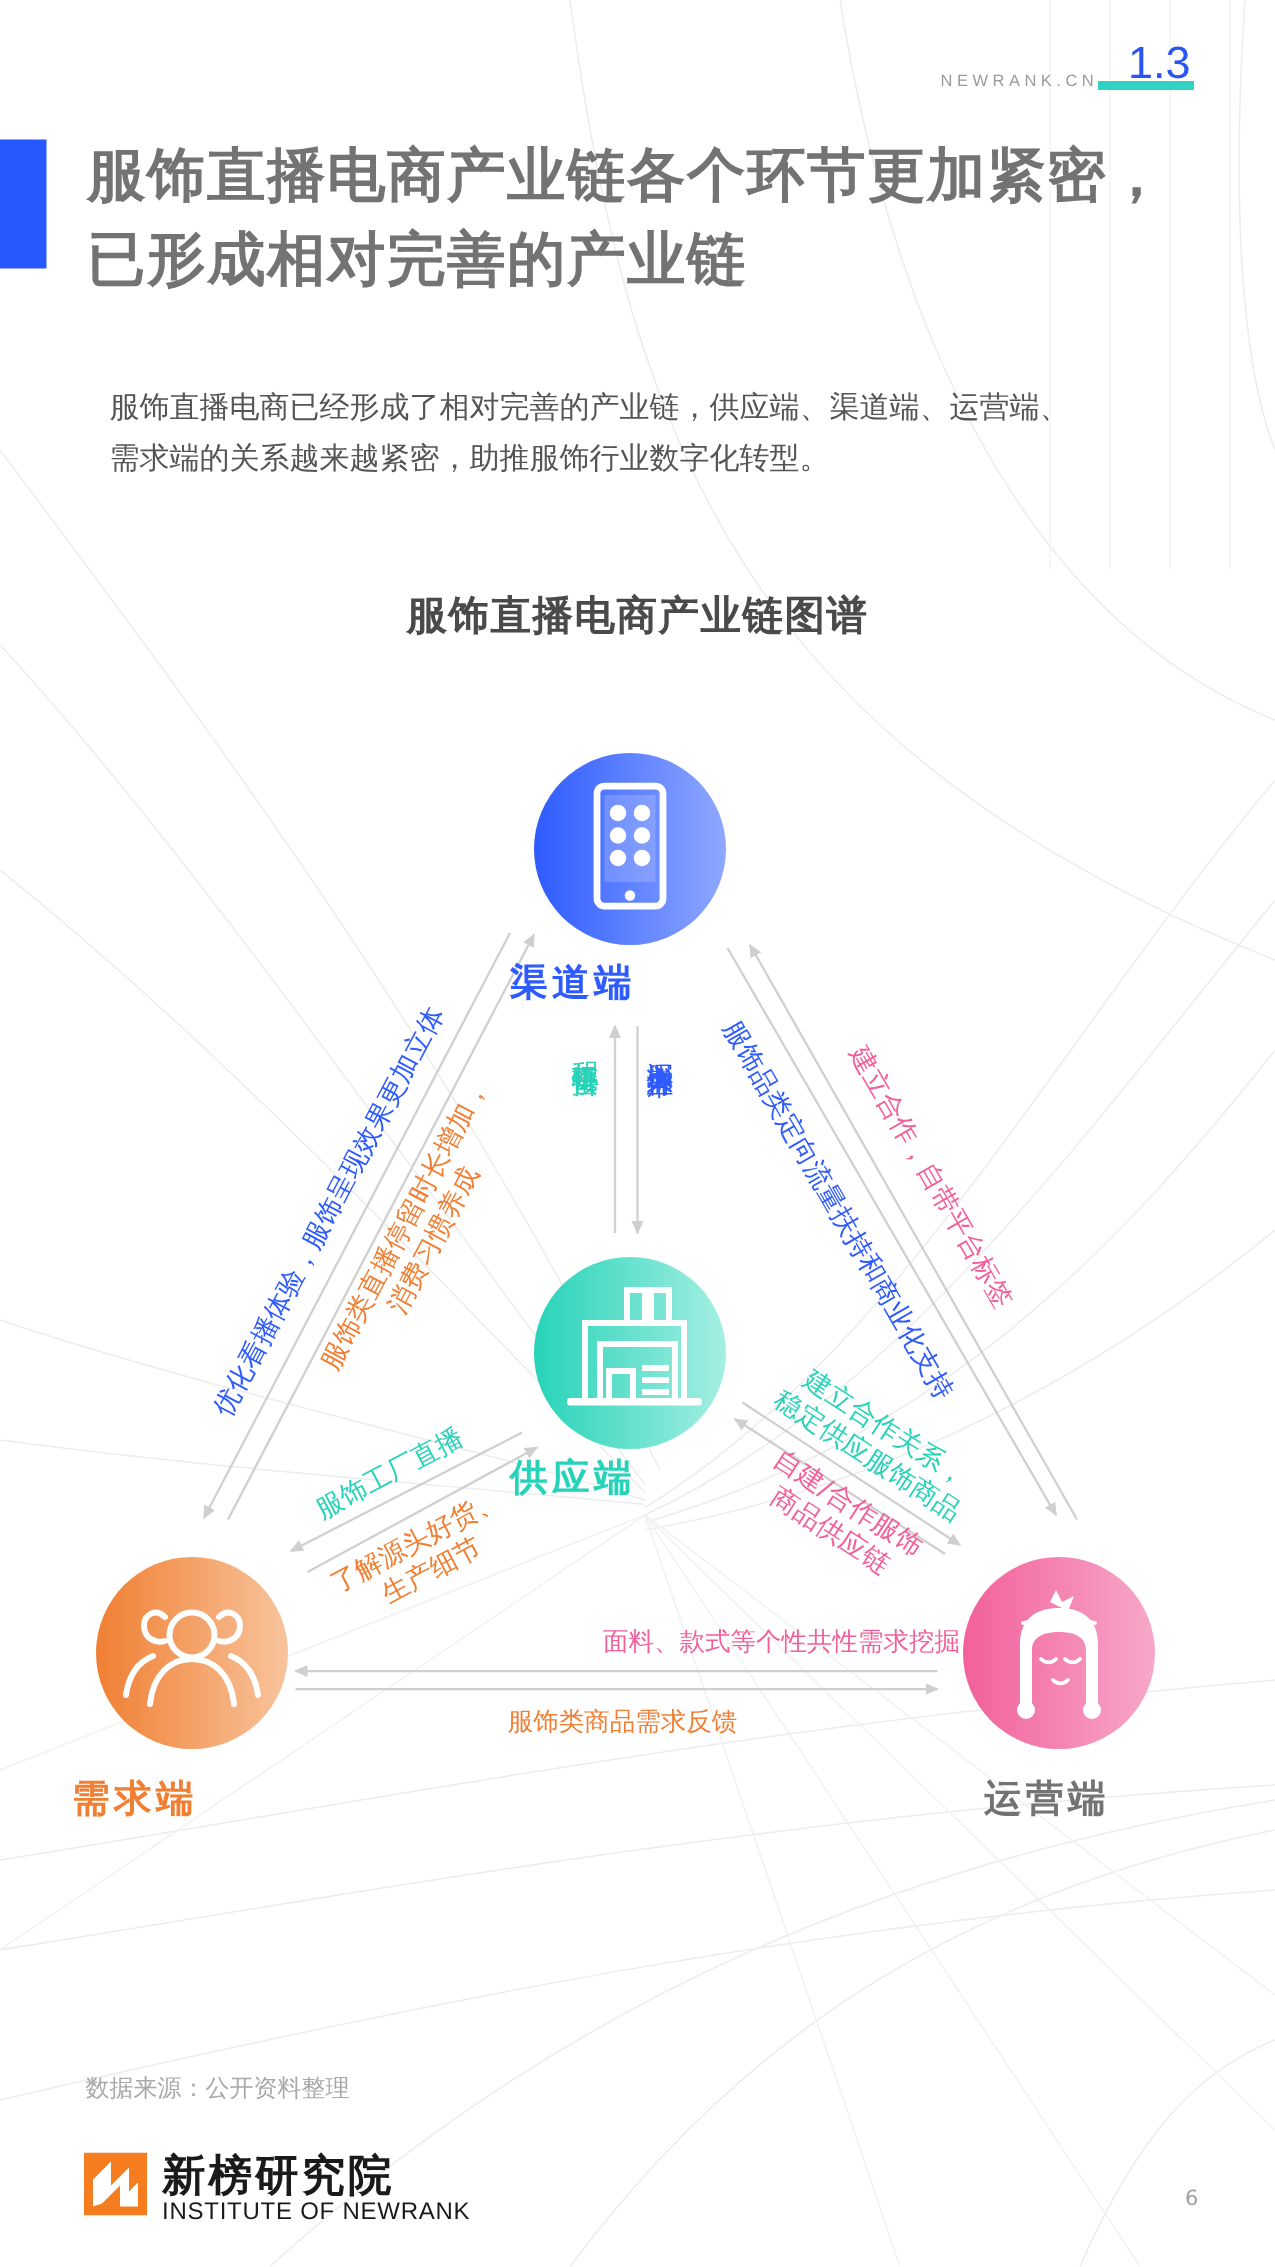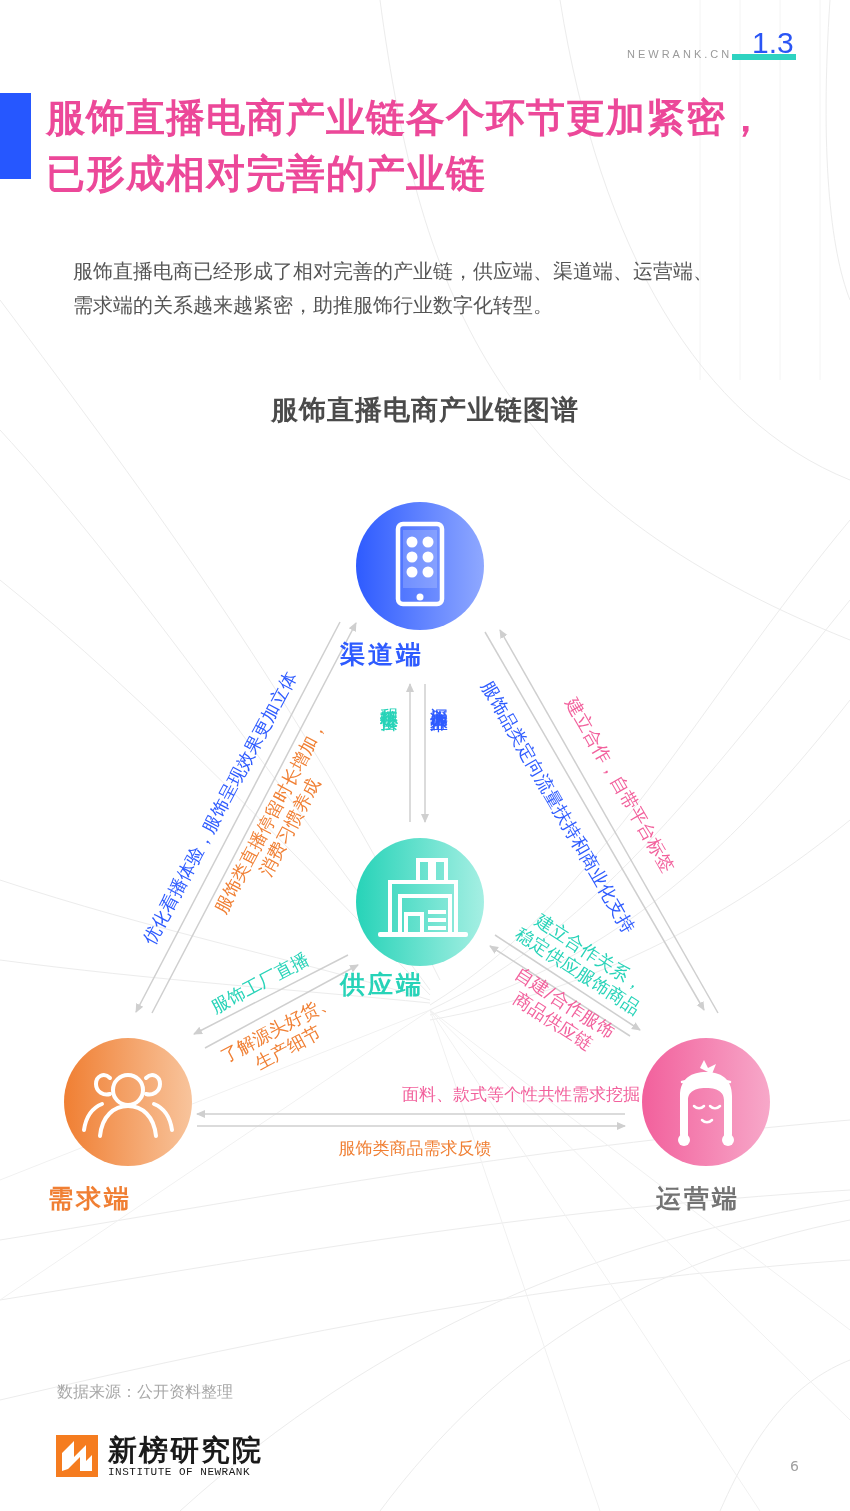--- a/index.html
+++ b/index.html
@@ -6,39 +6,39 @@
   html, body { width:850px; height:1511px; background:#ffffff; overflow:hidden; }
   body { position:relative; font-family:"DejaVu Sans","Liberation Sans",sans-serif; }
   .bg-lines { position:absolute; left:0; top:0; width:850px; height:1511px; z-index:0; }
   .abs { position:absolute; z-index:2; }
 
   .site { left:627px; top:48px; font-size:11px; letter-spacing:3px; color:#9a9a9a; font-family:"Liberation Sans",sans-serif; }
   .sec-bar { left:732px; top:54px; width:64px; height:6px; background:#2ed3c1; }
   .sec-num { left:752px; top:28px; font-size:30px; color:#2a55f5; font-family:"Liberation Sans",sans-serif; line-height:1; }
 
   .title-accent { left:0; top:93px; width:31px; height:86px; background:#2657ff; }
-  .title { left:46px; top:90px; font-size:39px; font-weight:bold; color:#ec4899; line-height:56px; letter-spacing:1px; width:790px; }
+  .title { left:58px; top:90px; font-size:39px; font-weight:bold; color:#737373; line-height:56px; letter-spacing:1px; width:790px; }
   .title div { white-space:nowrap; }
 
   .desc { left:73px; top:254px; font-size:20px; color:#555; line-height:34px; width:780px; }
   .desc div { white-space:nowrap; }
 
   .chart-title { left:0; width:850px; top:392px; text-align:center; font-size:27px; font-weight:bold; color:#4a4a4a; letter-spacing:1px; }
 
   .node { width:128px; height:128px; border-radius:50%; }
   .node svg { position:absolute; left:0; top:0; }
   .node-label { font-size:25px; font-weight:bold; letter-spacing:3px; text-align:left; width:160px; }
 
   .rot { transform-origin:center center; white-space:nowrap; text-align:center; font-size:18px; line-height:22px; }
   .vert { writing-mode:vertical-rl; font-size:18px; line-height:22px; letter-spacing:1px; }
 
   .source { left:57px; top:1382px; font-size:16px; color:#a8a8a8; }
   .logo { left:56px; top:1435px; width:42px; height:42px; }
   .logo-cn { left:108px; top:1431px; font-size:29px; font-weight:bold; color:#1a1a1a; letter-spacing:2px; }
-  .logo-en { left:108px; top:1466px; font-size:11px; color:#1a1a1a; letter-spacing:0.5px; font-family:Liberation Mono, monospace; }
+  .logo-en { left:108px; top:1466px; font-size:16px; color:#1a1a1a; letter-spacing:0.5px; font-family:Liberation Sans, sans-serif; }
   .page-num { left:790px; top:1458px; font-size:14px; color:#a0a0a0; }
 </style>
 </head>
 <body>
 
 <svg class="bg-lines" viewBox="0 0 850 1511">
   <defs>
     <marker id="ah" markerWidth="10" markerHeight="10" refX="8" refY="5" orient="auto" markerUnits="userSpaceOnUse">
       <path d="M0,1 L9,5 L0,9 Z" fill="#cfcfcf"></path>
     </marker>

